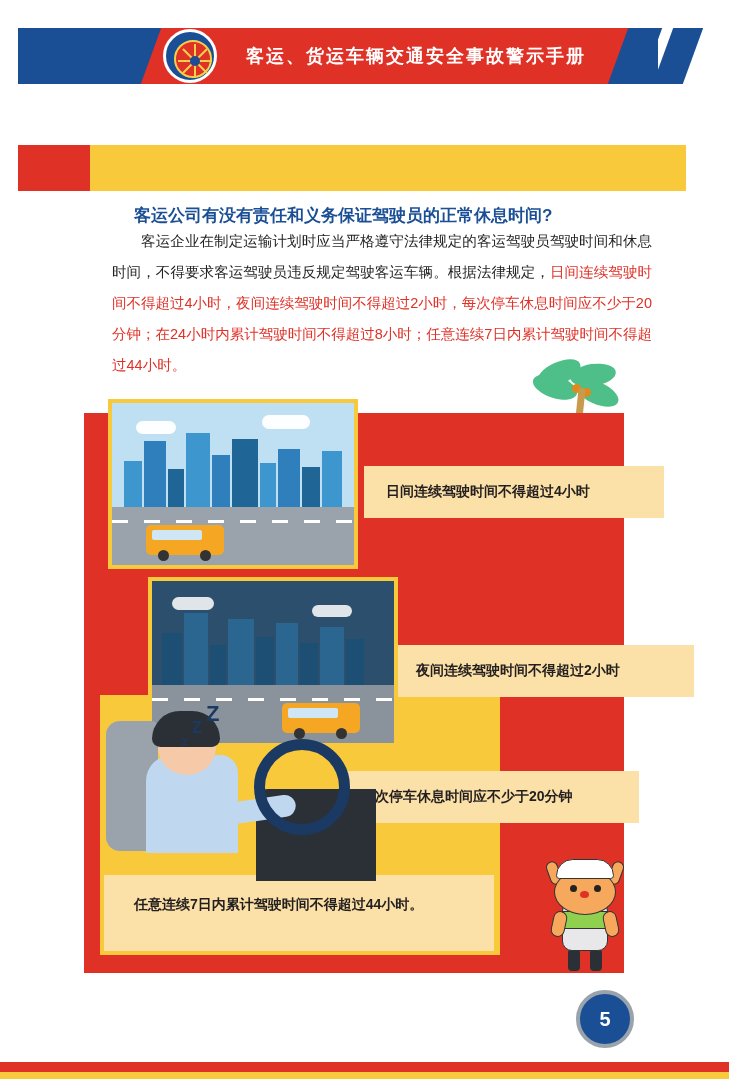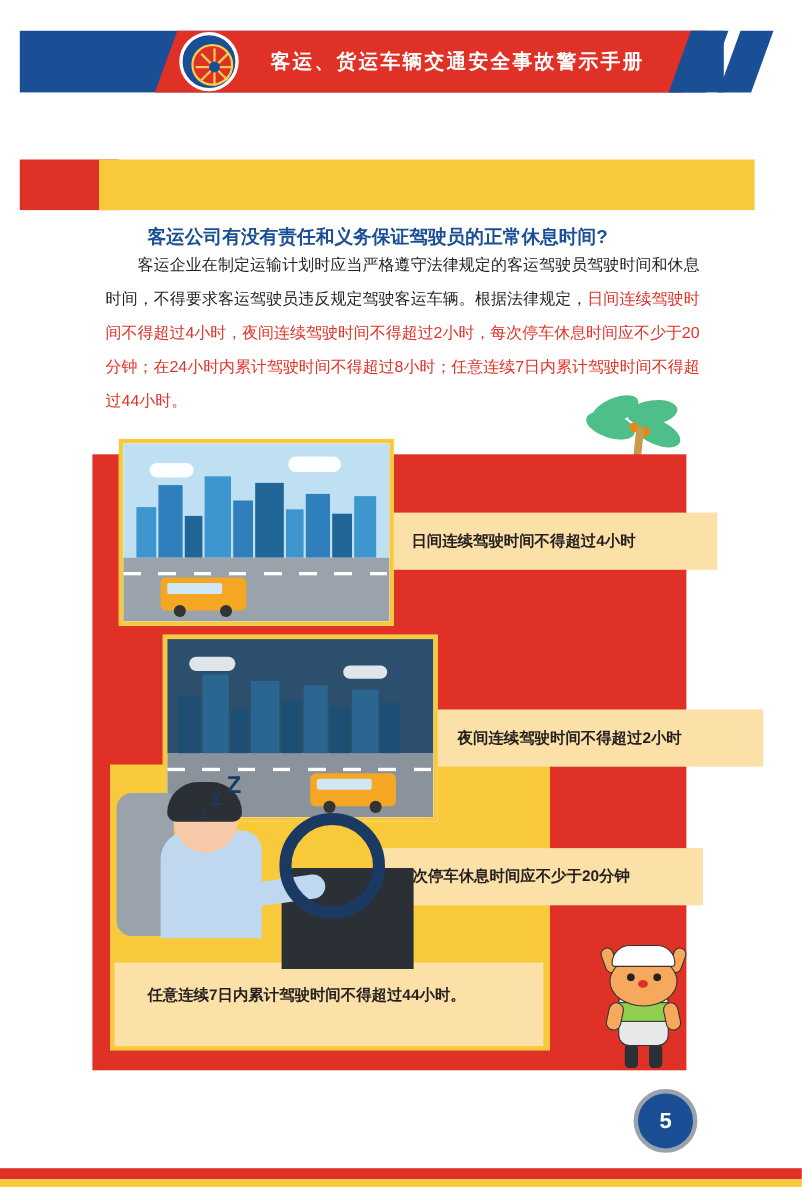--- a/index.html
+++ b/index.html
@@ -133,21 +133,21 @@
     font-size: 17px;
     font-weight: bold;
     color: #1b4f95;
     white-space: nowrap;
     margin-top: 48px;
   }
 
   
   .para {
     position: absolute;
-    left: 96px; top: 226px;
+    left: 112px; top: 226px;
     width: 540px;
     font-size: 14.5px;
     line-height: 31px;
     color: #231f20;
     text-align: justify;
   }
   .para .indent { display: inline-block; width: 2em; }
   .para .hl { color: #e03127; }
 
   
@@ -267,21 +267,21 @@
     background: #fbe0a7;
     display: flex;
     align-items: center;
     font-size: 14px;
     font-weight: bold;
     color: #231f20;
     padding-left: 22px;
     box-sizing: border-box;
     white-space: nowrap;
   }
-  .label1 { left: 268px; top: 53px;  width: 300px; height: 52px; }
+  .label1 { left: 280px; top: 53px;  width: 300px; height: 52px; }
   .label2 { left: 310px; top: 232px; width: 300px; height: 52px; }
   .label3 { left: 255px; top: 358px; width: 300px; height: 52px; }
   .label4 {
     left: 20px; top: 462px; width: 390px; height: 76px;
     display: block; padding: 14px 0 0 30px;
     line-height: 30px; white-space: nowrap;
   }
 
   
   .palm { position:absolute; left: 530px; top: 360px; width: 90px; height: 80px; }

